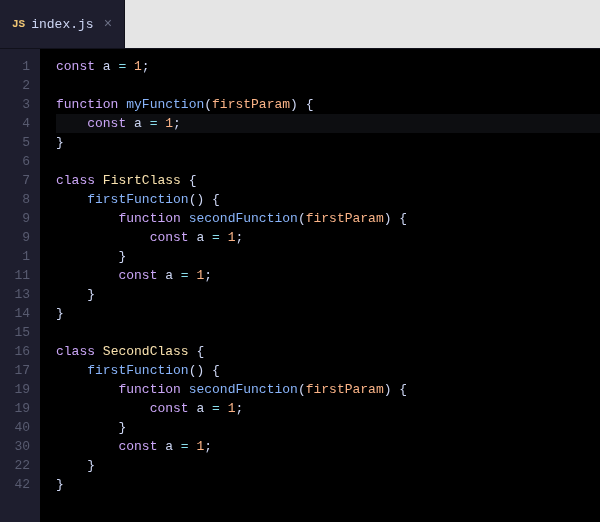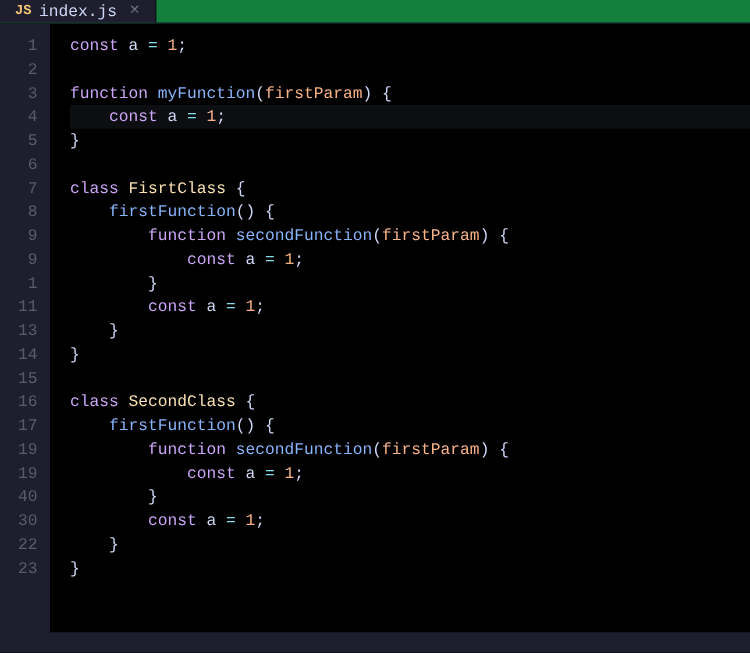--- a/index.html
+++ b/index.html
@@ -13,22 +13,22 @@
       font-family: 'Consolas', 'Courier New', monospace;
       font-size: 13px;
       width: 600px;
       height: 522px;
       overflow: hidden;
     }
 
     .tab-bar {
       display: flex;
       align-items: flex-start;
-      background-color: #15803d;
-      height: 19px;
+      background-color: #e5e5e5;
+      height: 49px;
       border-bottom: 1px solid #11111b;
     }
 
     .tab {
       display: flex;
       align-items: center;
       padding: 0 12px;
       height: 100%;
       background-color: #1e1e2e;
       border-right: 1px solid #11111b;
@@ -131,21 +131,21 @@
     <span class="line-number">13</span>
     <span class="line-number">14</span>
     <span class="line-number">15</span>
     <span class="line-number">16</span>
     <span class="line-number">17</span>
     <span class="line-number">19</span>
     <span class="line-number">19</span>
     <span class="line-number">40</span>
     <span class="line-number">30</span>
     <span class="line-number">22</span>
-    <span class="line-number">23</span>
+    <span class="line-number">42</span>
   </div>
 
   <div class="code-area">
 
     <div class="code-line"><span class="kw">const</span><span class="punc"> a </span><span class="op">=</span><span class="punc"> </span><span class="num">1</span><span class="punc">;</span></div>
 
     <div class="code-line"> </div>
 
     <div class="code-line"><span class="kw">function</span><span class="punc"> </span><span class="fn">myFunction</span><span class="punc">(</span><span class="param">firstParam</span><span class="punc">) {</span></div>
 

